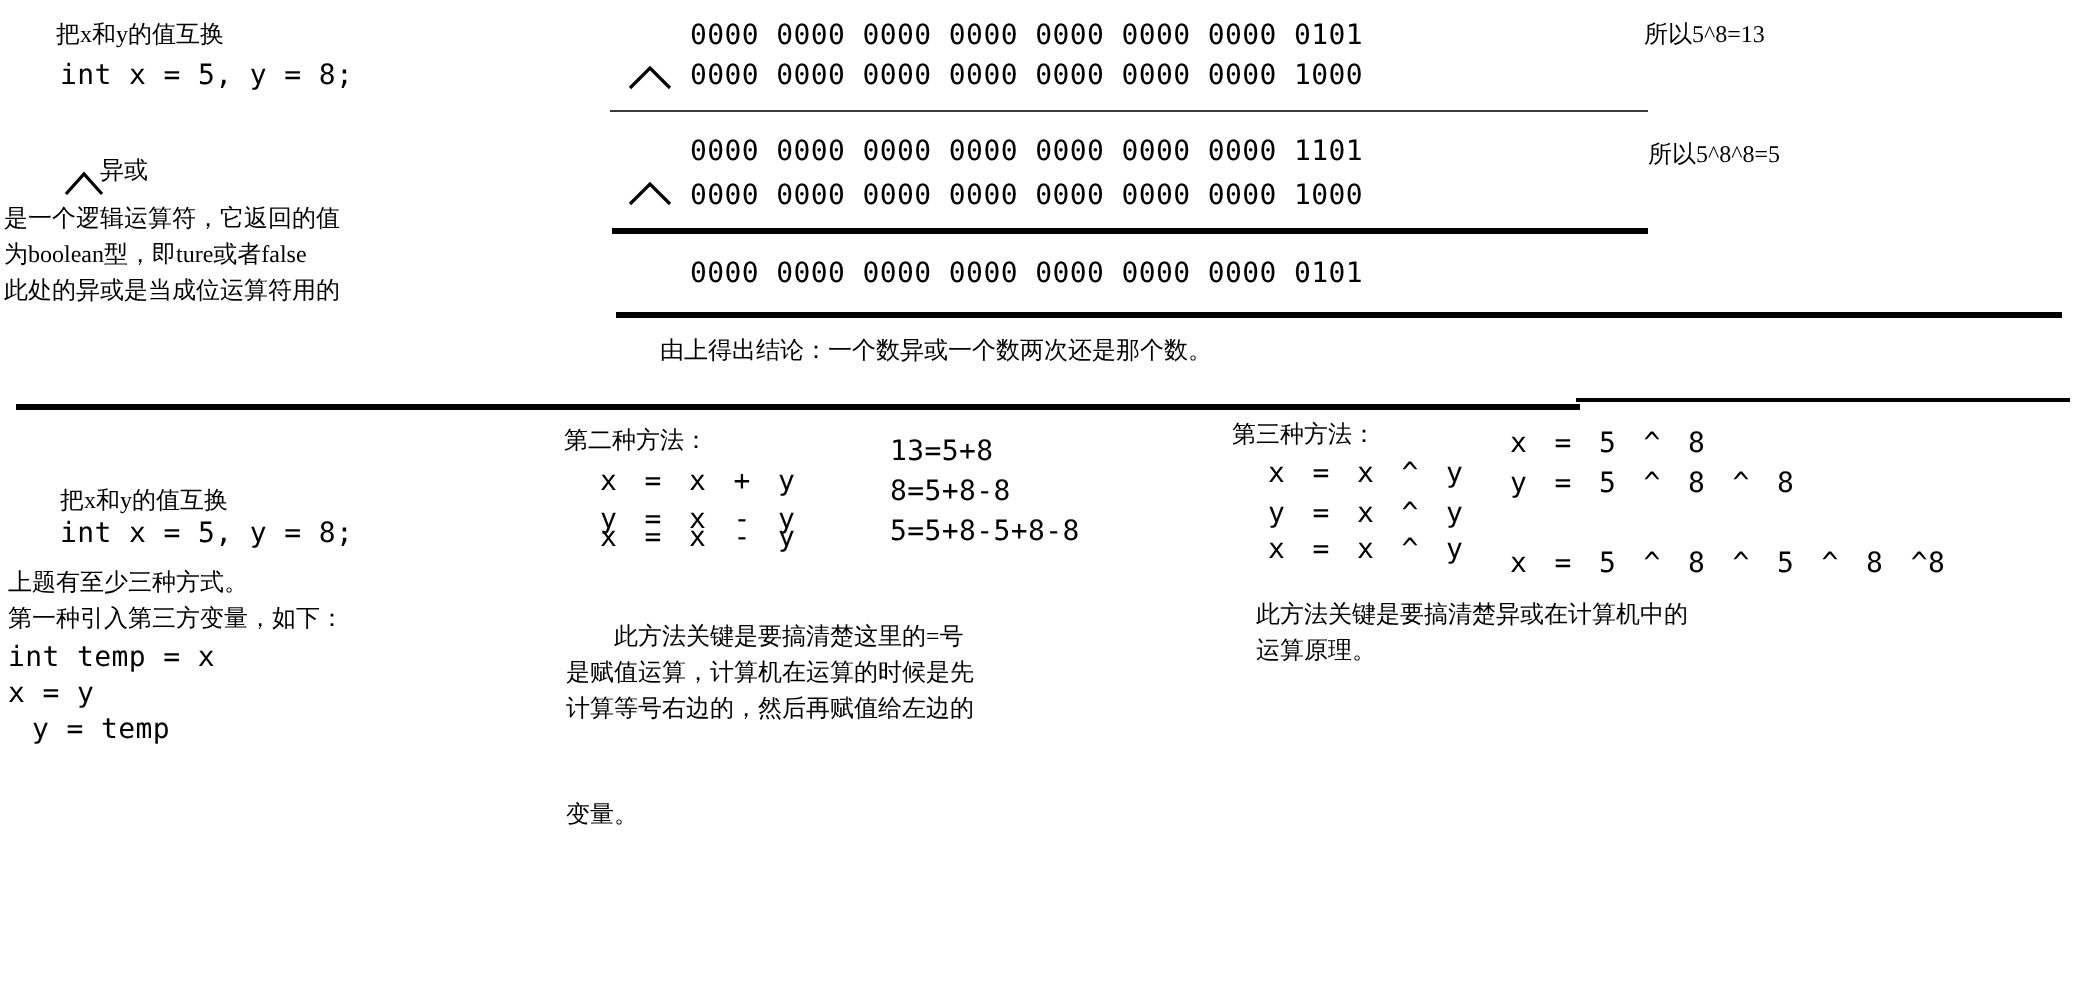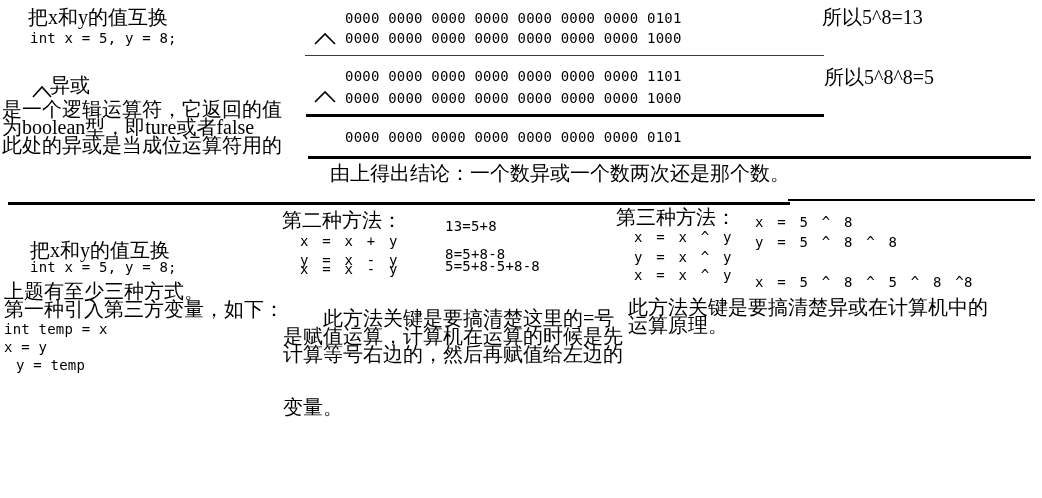--- a/index.html
+++ b/index.html
@@ -6,21 +6,21 @@
   #canvas{
     position:relative;
     width:1042px;height:498px;
     background:#ffffff;
     color:#000;
     overflow:hidden;
   }
   .cjk{
     position:absolute;
     font-family:"Liberation Serif", serif;
-    font-size:20px;
+    font-size:12px;
     line-height:18px;
     white-space:pre;
   }
   .mono{
     position:absolute;
     font-family:"DejaVu Sans Mono","Liberation Mono",monospace;
     font-size:14px;
     line-height:18px;
     white-space:pre;
     letter-spacing:0.2px;
@@ -57,42 +57,42 @@
   <div class="mono" style="left:345px;top:67px;">0000 0000 0000 0000 0000 0000 0000 1101</div>
   <svg class="caret-icon" style="left:314px;top:90px;" width="22" height="13" viewBox="0 0 22 13">
     <polyline points="1,12 11,2 21,12" fill="none" stroke="#000" stroke-width="1.6"></polyline>
   </svg>
   <div class="mono" style="left:345px;top:89px;">0000 0000 0000 0000 0000 0000 0000 1000</div>
   <div class="hline" style="left:306px;top:114px;width:518px;height:3px;"></div>
 
   <div class="mono" style="left:345px;top:128px;">0000 0000 0000 0000 0000 0000 0000 0101</div>
   <div class="hline" style="left:308px;top:156px;width:723px;height:3px;"></div>
 
-  <div class="cjk" style="left:330px;top:166px;font-family:Liberation Mono, monospace;">由上得出结论：一个数异或一个数两次还是那个数。</div>
+  <div class="cjk" style="left:330px;top:166px;">由上得出结论：一个数异或一个数两次还是那个数。</div>
 
   <div class="cjk" style="left:822px;top:8px;">所以5^8=13</div>
   <div class="cjk" style="left:824px;top:68px;">所以5^8^8=5</div>
 
   <div class="hline" style="left:8px;top:202px;width:782px;height:3px;"></div>
   <div class="hline" style="left:788px;top:199px;width:247px;height:2px;"></div>
 
   <div class="cjk" style="left:30px;top:241px;">把x和y的值互换</div>
   <div class="mono" style="left:30px;top:258px;">int x = 5, y = 8;</div>
   <div class="cjk" style="left:4px;top:282px;">上题有至少三种方式。</div>
   <div class="cjk" style="left:4px;top:300px;">第一种引入第三方变量，如下：</div>
   <div class="mono" style="left:4px;top:320px;">int temp = x</div>
   <div class="mono" style="left:4px;top:338px;">x = y</div>
   <div class="mono" style="left:16px;top:356px;">y = temp</div>
 
   <div class="cjk" style="left:282px;top:211px;">第二种方法：</div>
   <div class="mono ws" style="left:300px;top:232px;">x = x + y</div>
   <div class="mono ws" style="left:300px;top:251px;">y = x - y</div>
   <div class="mono ws" style="left:300px;top:260px;">x = x - y</div>
   <div class="mono" style="left:445px;top:217px;">13=5+8</div>
-  <div class="mono" style="left:445px;top:237px;margin-top:8px;">8=5+8-8</div>
+  <div class="mono" style="left:445px;top:237px;">8=5+8-8</div>
   <div class="mono" style="left:445px;top:257px;">5=5+8-5+8-8</div>
   <div class="cjk indent" style="left:283px;top:309px;">此方法关键是要搞清楚这里的=号</div>
   <div class="cjk" style="left:283px;top:327px;">是赋值运算，计算机在运算的时候是先</div>
   <div class="cjk" style="left:283px;top:345px;">计算等号右边的，然后再赋值给左边的</div>
   <div class="cjk" style="left:283px;top:363px;margin-top:35px;">变量。</div>
 
   <div class="cjk" style="left:616px;top:208px;">第三种方法：</div>
   <div class="mono ws" style="left:634px;top:228px;">x = x ^ y</div>
   <div class="mono ws" style="left:634px;top:248px;">y = x ^ y</div>
   <div class="mono ws" style="left:634px;top:266px;">x = x ^ y</div>

